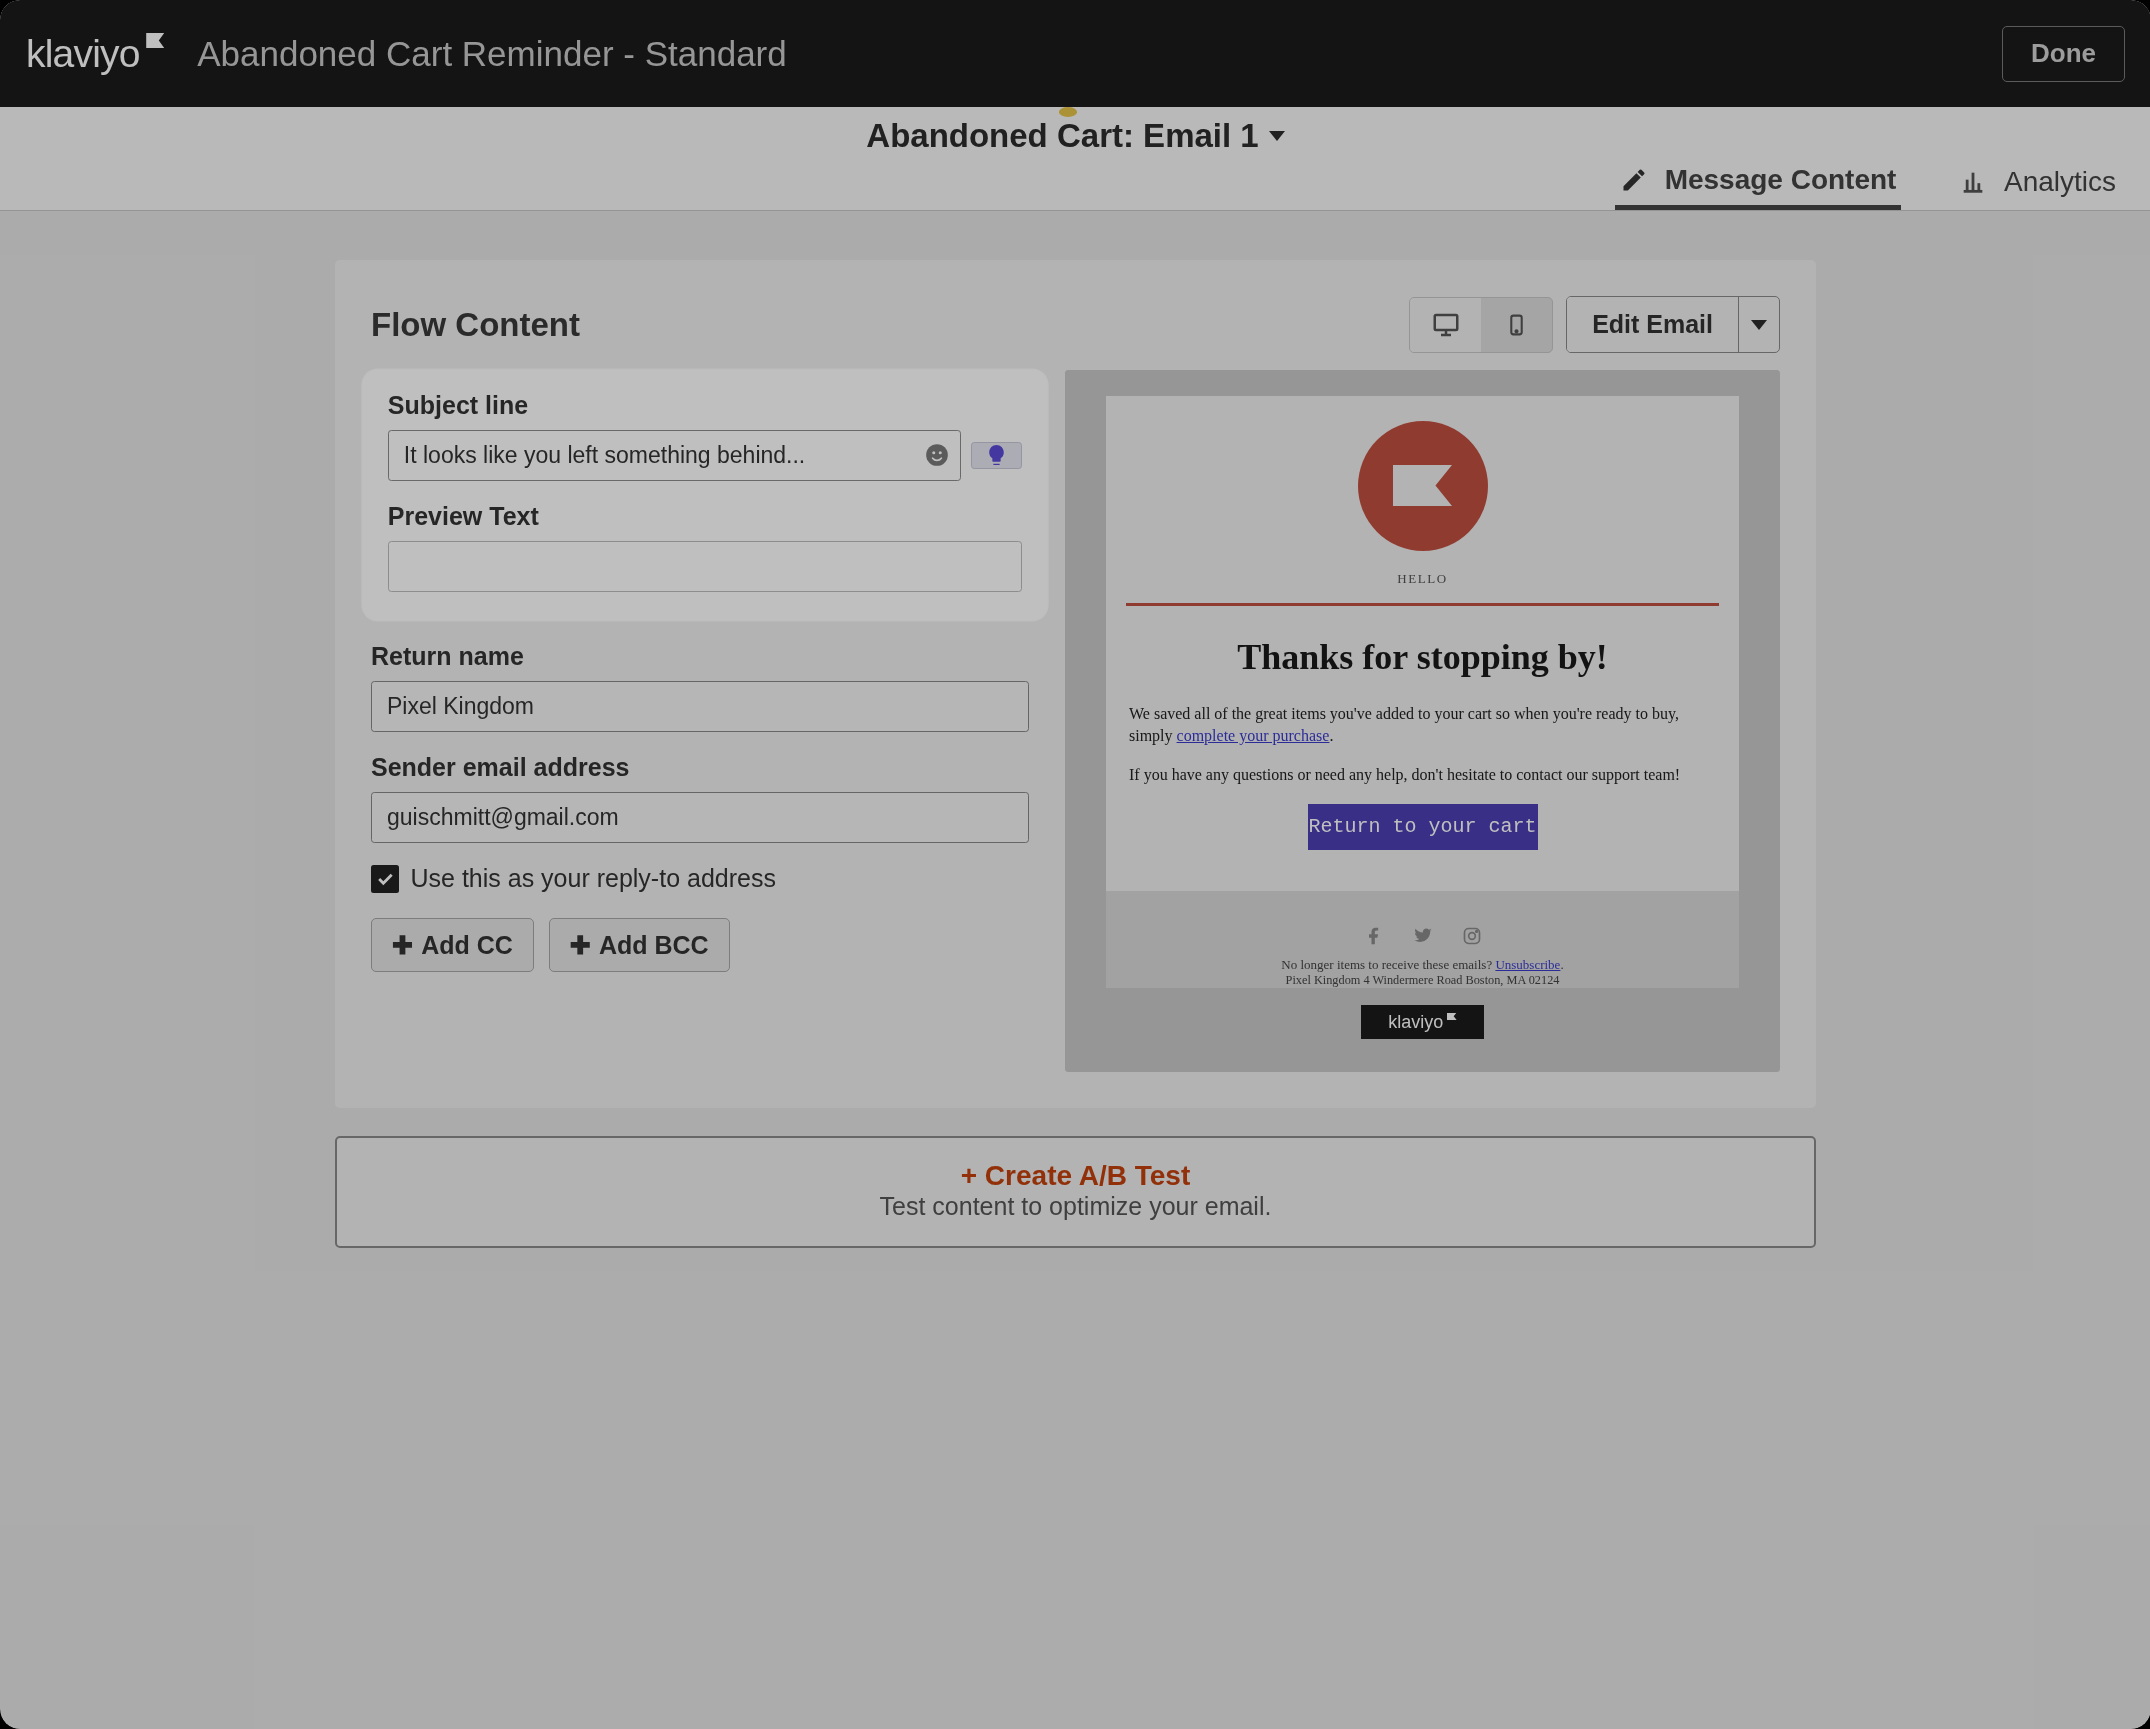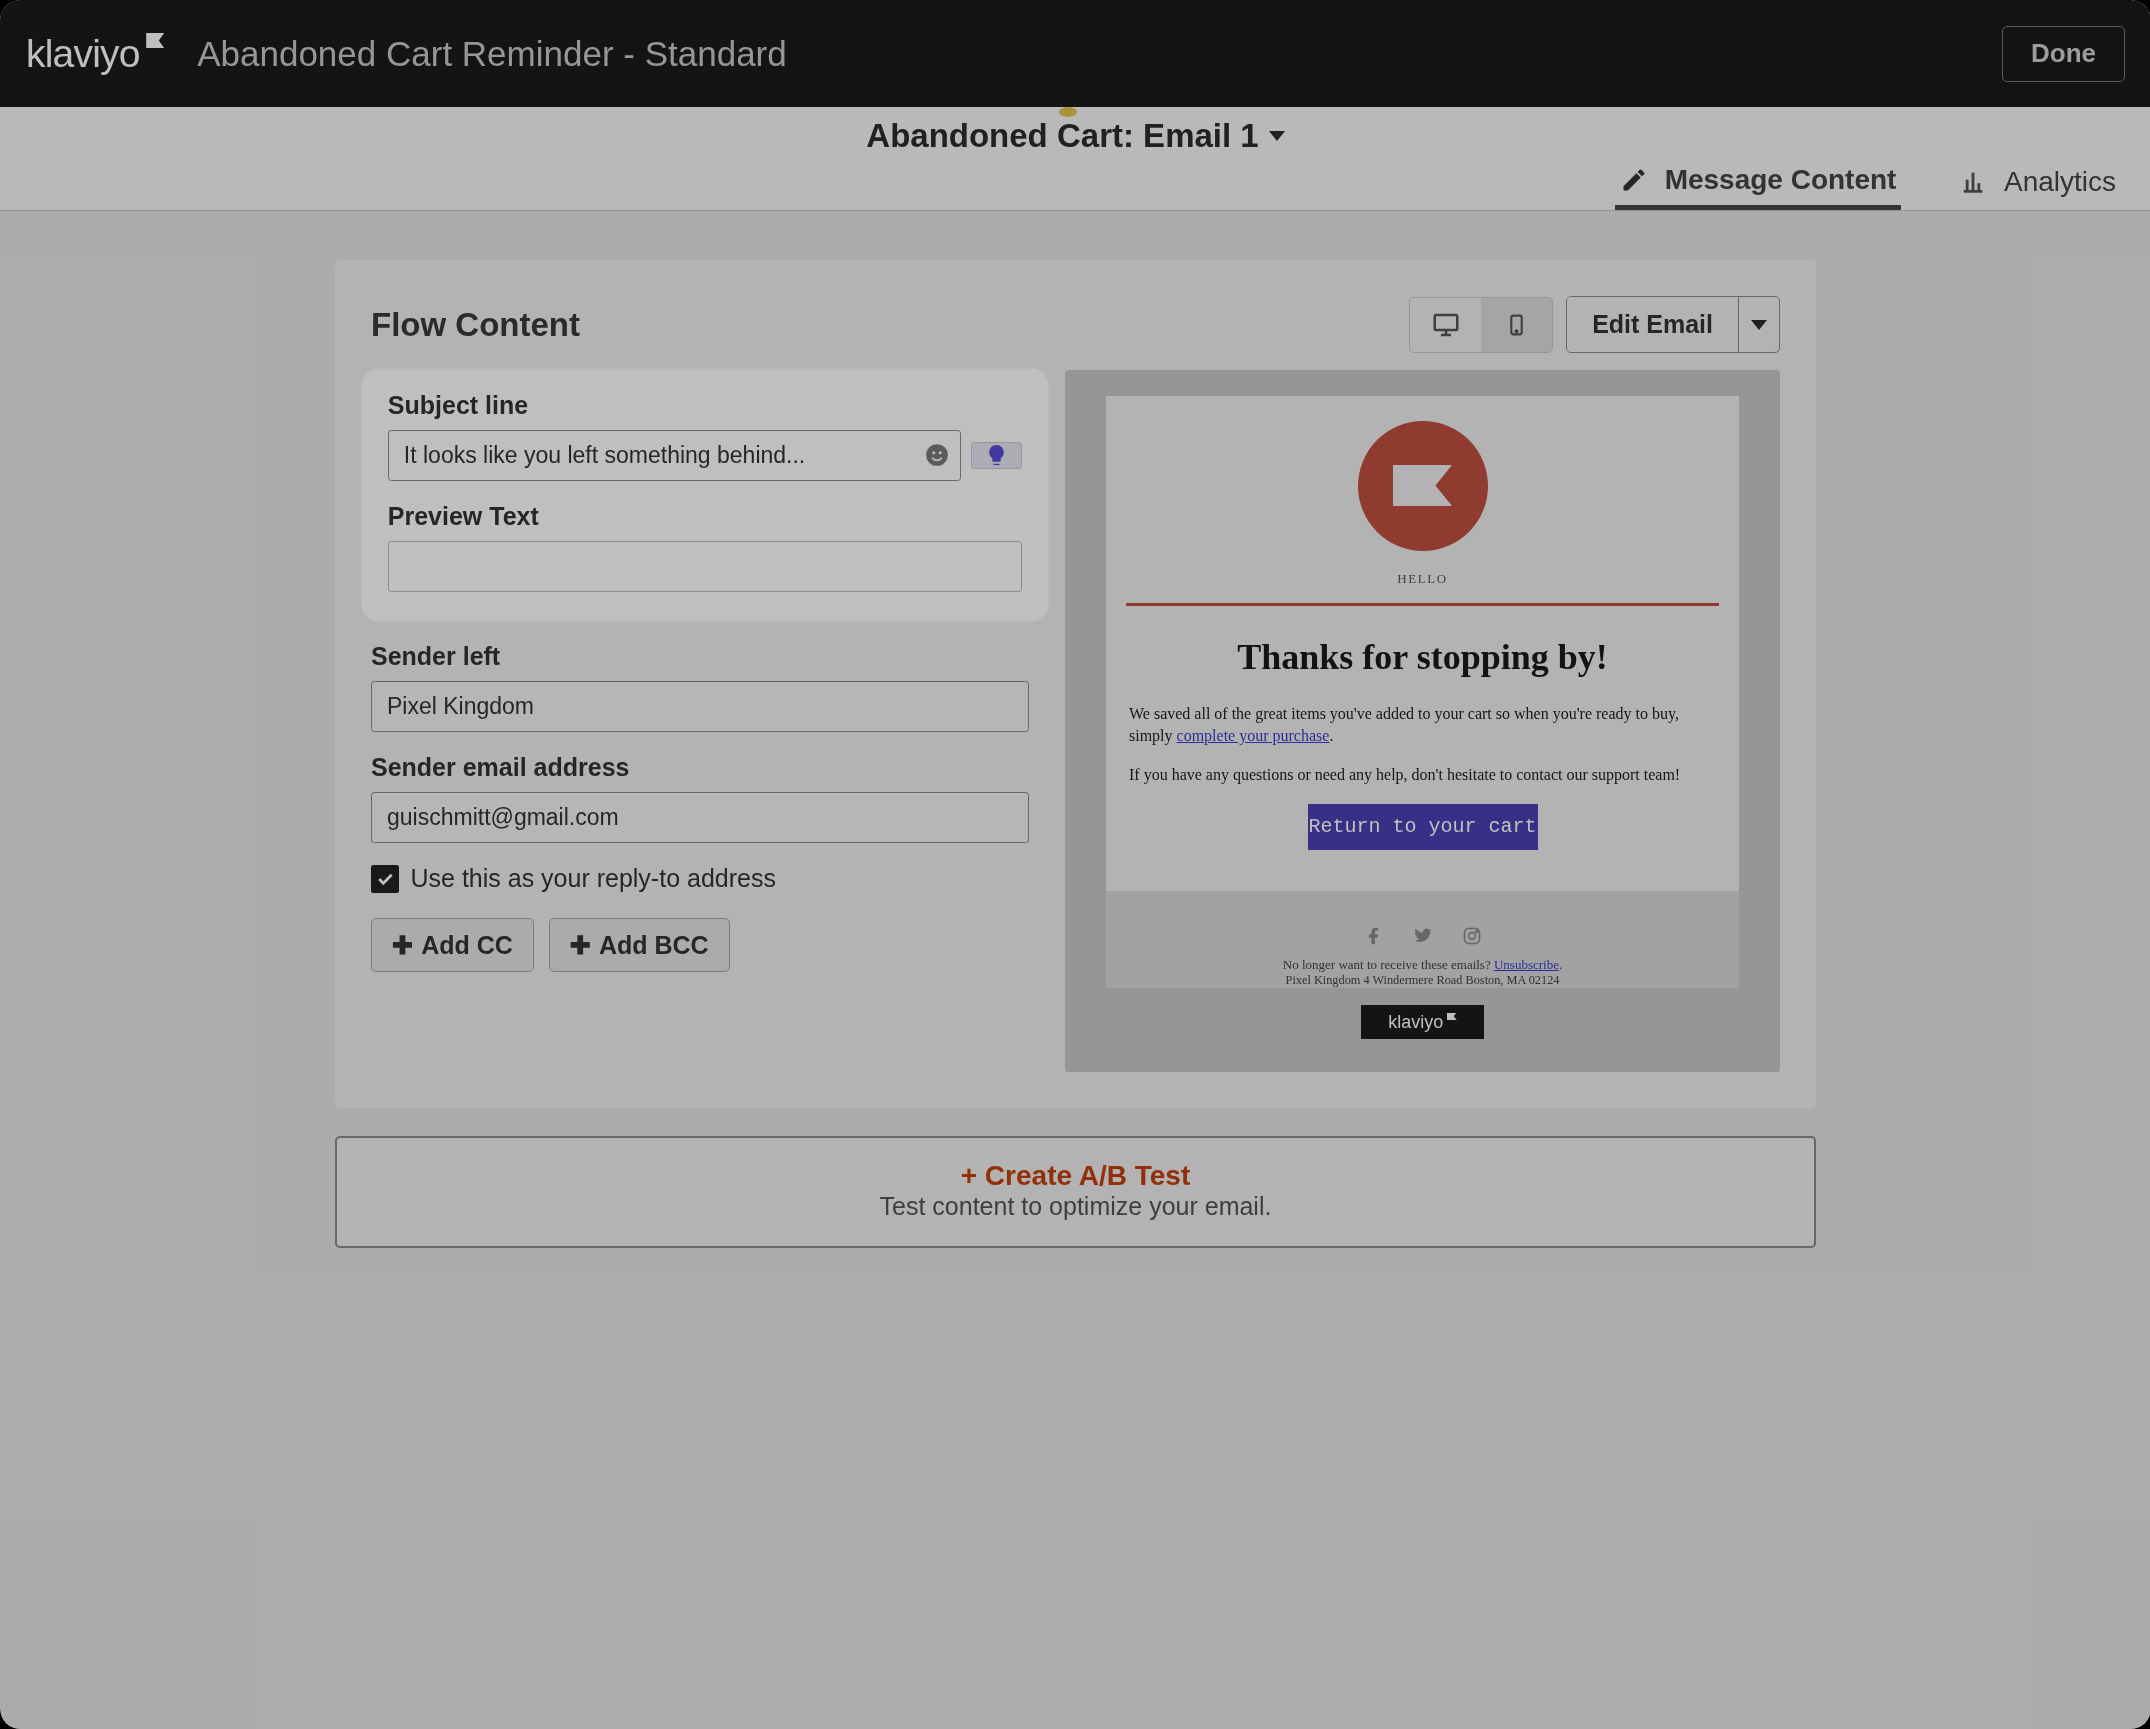--- a/index.html
+++ b/index.html
@@ -544,21 +544,21 @@
               <div class="bulb-btn">
                 <svg viewBox="0 0 24 24" width="25" height="25" fill="#5b4bd6">
                       <path d="M9 21h6v-1H9v1zm3-19C8.1 2 5 5.1 5 9c0 2.4 1.2 4.5 3 5.7V17c0 .6.4 1 1 1h6c.6 0 1-.4 1-1v-2.3c1.8-1.2 3-3.3 3-5.7 0-3.9-3.1-7-7-7z"></path>
                     </svg>
               </div>
             </div>
             <div class="field-label">Preview Text</div>
             <input class="text-input preview-input" value="" style="">
           </div>
 
-          <div class="field-label">Sender left</div>
+          <div class="field-label">Return name</div>
           <input class="text-input" value="Pixel Kingdom" style="">
 
           <div class="field-label">Sender email address</div>
           <input class="text-input" value="guischmitt@gmail.com" style="">
 
           <div class="check-row">
             <div class="checkbox">
               <svg viewBox="0 0 24 24" width="20" height="20" fill="none" stroke="#fff" stroke-width="3.4">
                     <path d="M5 12l5 5L20 7"></path>
                   </svg>
@@ -609,21 +609,21 @@
                     </span>
                 <span>
                       <svg viewBox="0 0 24 24" width="20" height="20" fill="none" stroke="#8a8a8a" stroke-width="2">
                         <rect x="3" y="3" width="18" height="18" rx="5"></rect>
                         <circle cx="12" cy="12" r="4"></circle>
                         <circle cx="17.5" cy="6.5" r="1" fill="#8a8a8a"></circle>
                       </svg>
                     </span>
               </div>
               <div class="unsub">
-                <span>No longer want to receive these emails? </span><a href="#">Unsubscribe</a><span>.</span>
+                <span>No longer items to receive these emails? </span><a href="#">Unsubscribe</a><span>.</span>
               </div>
               <div class="addr">Pixel Kingdom 4 Windermere Road Boston, MA 02124</div>
             </div>
           </div>
           <div class="klaviyo-badge">
             <span>klaviyo</span>
             <span class="flag2"></span>
           </div>
         </div>
       </div>

